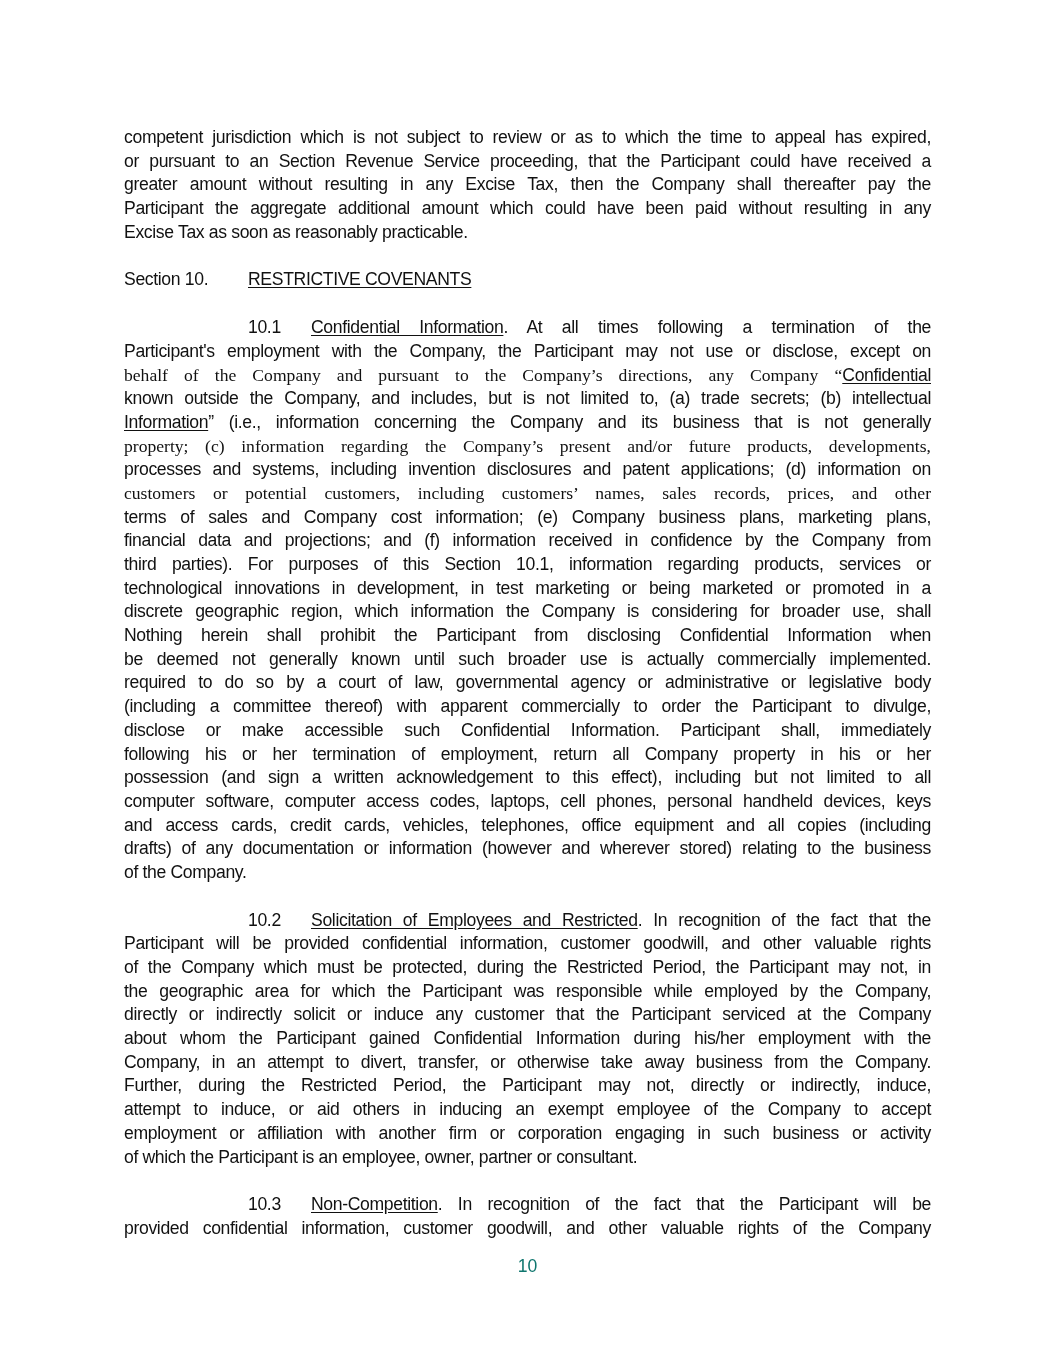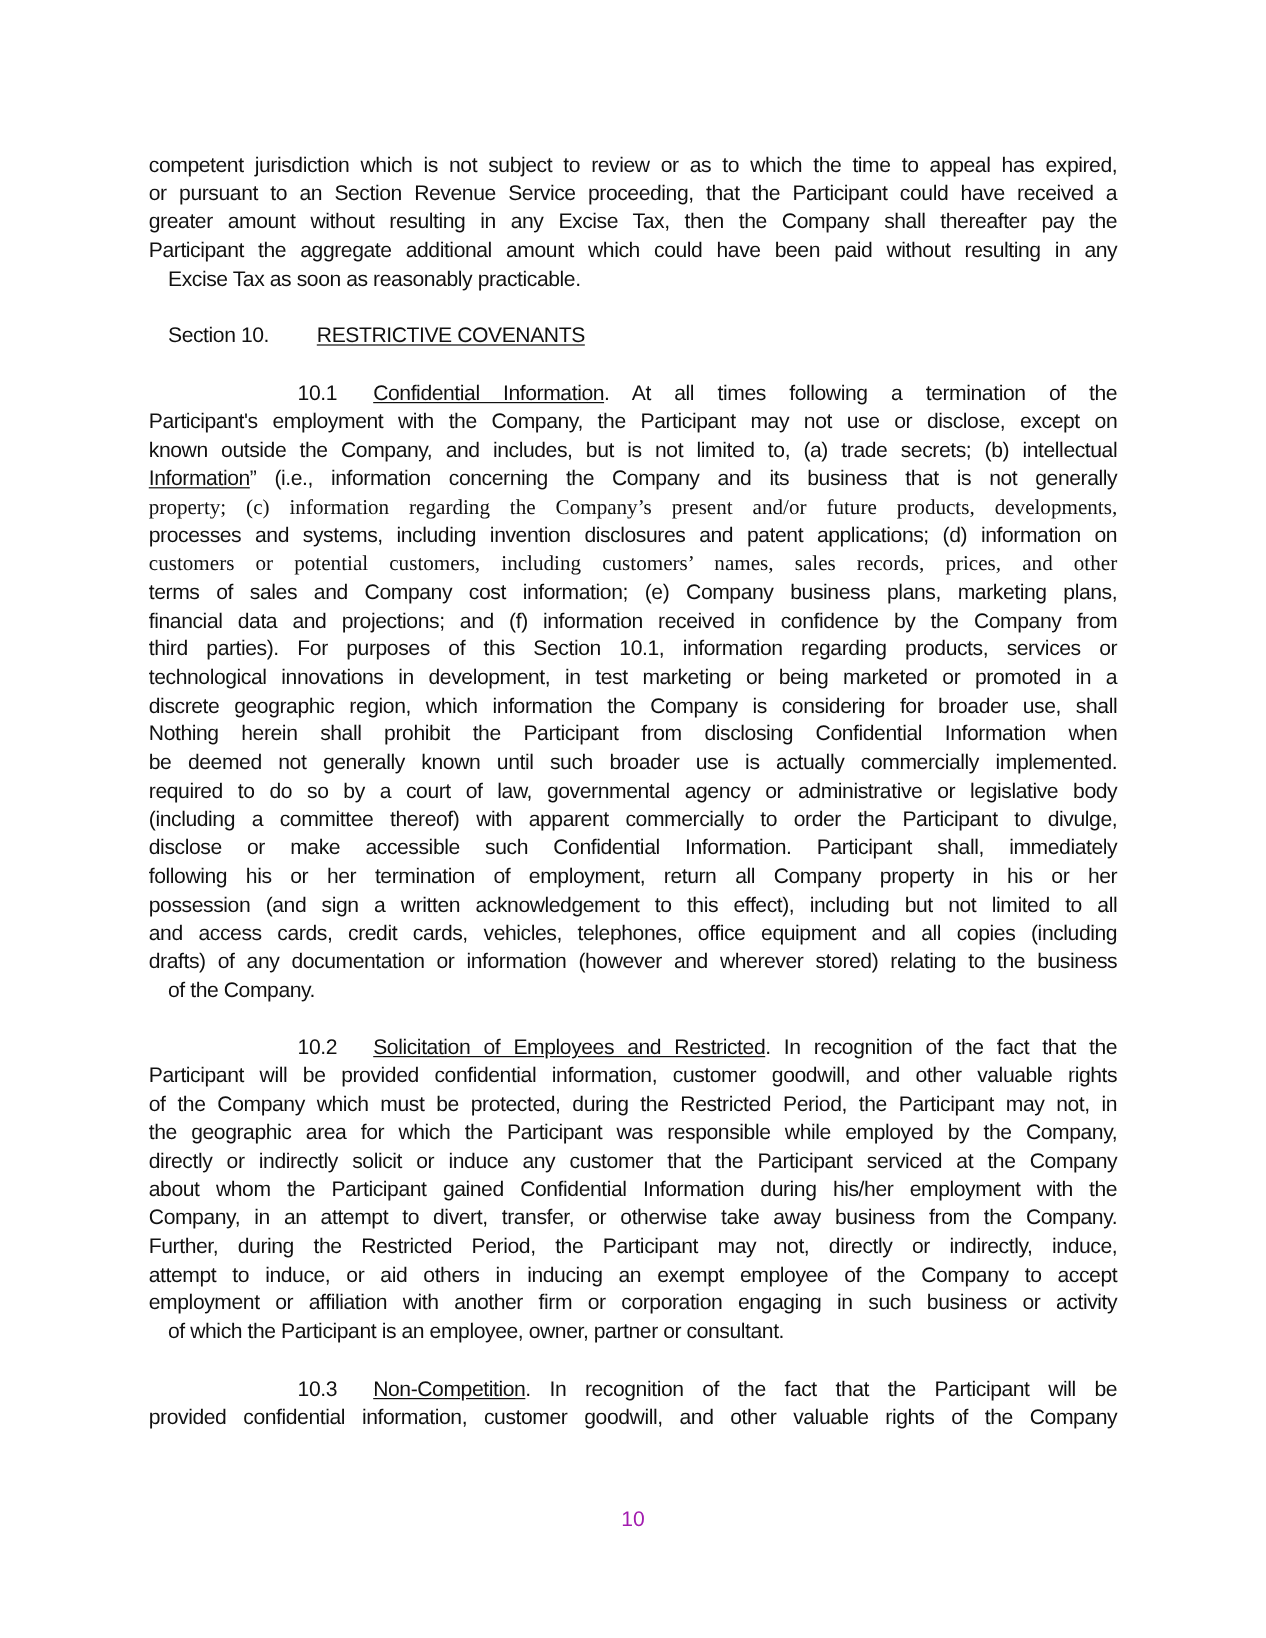--- a/index.html
+++ b/index.html
@@ -11,31 +11,31 @@
     font-size: 17.6px;
     color: #111111;
     height: 23.7px;
     line-height: 23.7px;
     white-space: nowrap;
     text-align: justify;
     text-align-last: justify;
     letter-spacing: -0.35px;
     word-spacing: 0px;
   }
-  .line.last { text-align-last: left; margin-left: 16px; }
+  .line.last { text-align-last: left; }
   .line.serif { font-family: "Liberation Serif", serif; font-size: 17.6px; letter-spacing: 0px; }
   .gap { height: 24px; }
   .u { text-decoration: underline; text-underline-offset: 2px; }
   .indent { display: inline-block; width: 124px; }
   .num { display: inline-block; width: 63px; }
   .sec-label { display: inline-block; width: 124px; }
   .pagenum {
     position: absolute; left: 0; width: 1055px; top: 1256px;
     text-align: center;
-    font-family: "Liberation Sans", sans-serif; font-size: 17.6px; color: #a21caf;
+    font-family: "Liberation Sans", sans-serif; font-size: 17.6px; color: #0f766e;
   }
   .mixed-serif { font-family: "Liberation Serif", serif; letter-spacing: 0px; }
 </style>
 </head>
 <body>
 
 <div class="page">
   <div class="content">
 
     <div>
@@ -52,39 +52,43 @@
       <span class="sec-label">Section 10.</span><span class="u">RESTRICTIVE COVENANTS</span>
     </div>
 
     <div class="gap"></div>
 
     <div>
       <div class="line">
         <span class="indent"></span><span class="num">10.1</span><span class="u">Confidential Information</span><span>. At all times following a termination of the</span>
       </div>
       <div class="line">Participant's employment with the Company, the Participant may not use or disclose, except on</div>
+      <div class="line">
+        <span class="mixed-serif">behalf of the Company and pursuant to the Company’s directions, any Company “</span><span class="u">Confidential</span>
+      </div>
       <div class="line">known outside the Company, and includes, but is not limited to, (a) trade secrets; (b) intellectual</div>
       <div class="line">
         <span class="u">Information</span><span>” (i.e., information concerning the Company and its business that is not generally</span>
       </div>
       <div class="line serif">property; (c) information regarding the Company’s present and/or future products, developments,</div>
       <div class="line">processes and systems, including invention disclosures and patent applications; (d) information on</div>
       <div class="line serif">customers or potential customers, including customers’ names, sales records, prices, and other</div>
       <div class="line">terms of sales and Company cost information; (e) Company business plans, marketing plans,</div>
       <div class="line">financial data and projections; and (f) information received in confidence by the Company from</div>
       <div class="line">third parties). For purposes of this Section 10.1, information regarding products, services or</div>
       <div class="line">technological innovations in development, in test marketing or being marketed or promoted in a</div>
       <div class="line">discrete geographic region, which information the Company is considering for broader use, shall</div>
       <div class="line">Nothing herein shall prohibit the Participant from disclosing Confidential Information when</div>
       <div class="line">be deemed not generally known until such broader use is actually commercially implemented.</div>
       <div class="line">required to do so by a court of law, governmental agency or administrative or legislative body</div>
       <div class="line">(including a committee thereof) with apparent commercially to order the Participant to divulge,</div>
       <div class="line">disclose or make accessible such Confidential Information. Participant shall, immediately</div>
       <div class="line">following his or her termination of employment, return all Company property in his or her</div>
       <div class="line">possession (and sign a written acknowledgement to this effect), including but not limited to all</div>
+      <div class="line">computer software, computer access codes, laptops, cell phones, personal handheld devices, keys</div>
       <div class="line">and access cards, credit cards, vehicles, telephones, office equipment and all copies (including</div>
       <div class="line">drafts) of any documentation or information (however and wherever stored) relating to the business</div>
       <div class="line last">of the Company.</div>
     </div>
 
     <div class="gap"></div>
 
     <div>
       <div class="line">
         <span class="indent"></span><span class="num">10.2</span><span class="u">Solicitation of Employees and Restricted</span><span>. In recognition of the fact that the</span>

